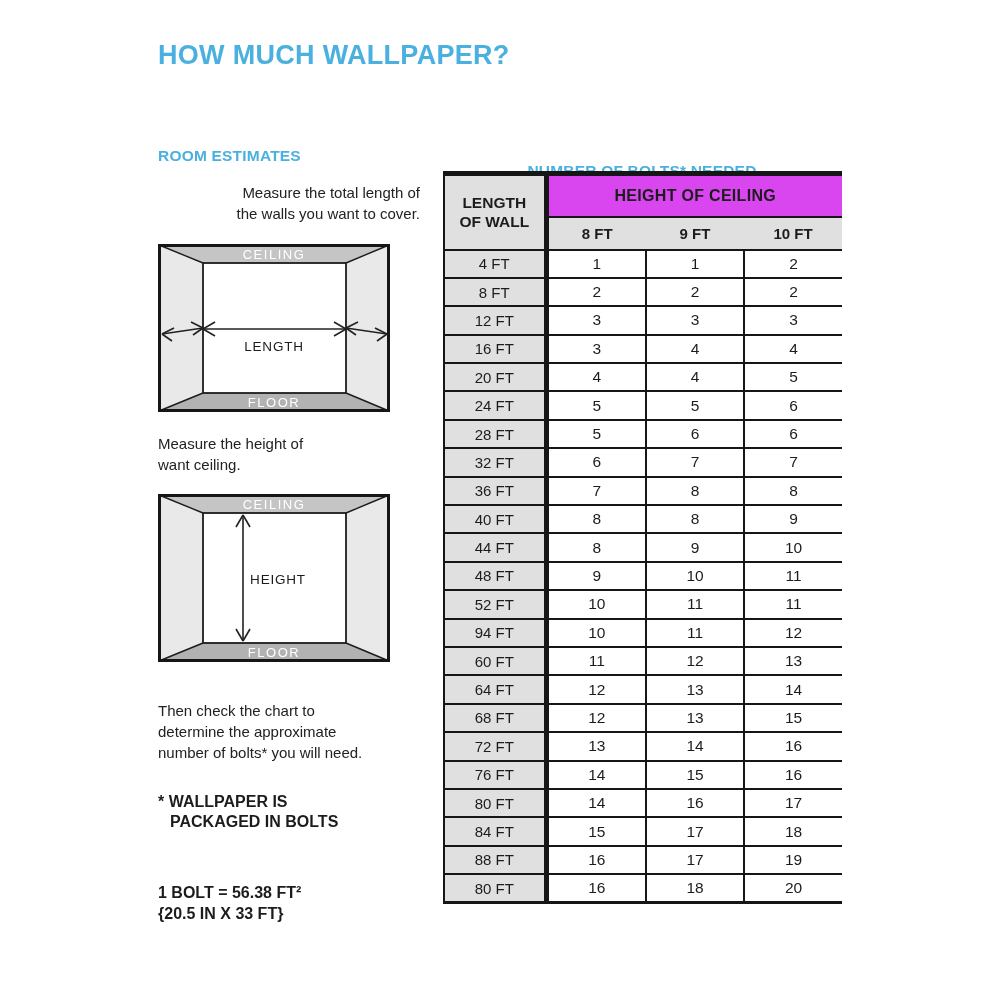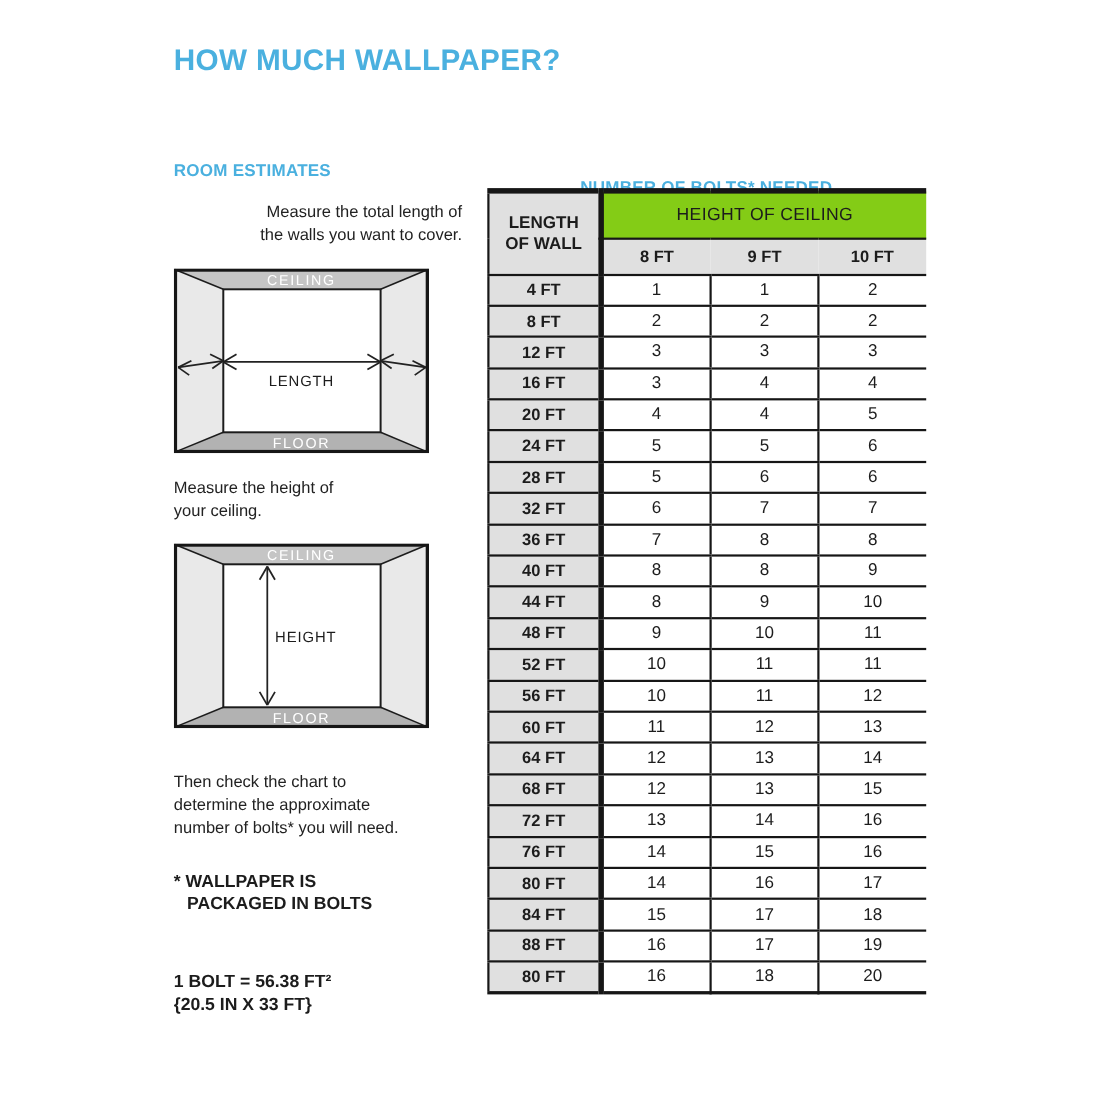--- a/index.html
+++ b/index.html
@@ -85,44 +85,44 @@
   }
   td.corner {
     background: #e0e0e0;
     border-right: 5px solid #161616;
     border-bottom: 2px solid #161616;
     font-weight: bold;
     font-size: 15.5px;
     line-height: 19px;
   }
   th.spanhead {
-    background: #84cc16;
+    background: #d946ef;
     border-bottom: 2px solid #161616;
     height: 43px;
     font-size: 16px;
-    font-weight: normal;
+    font-weight: bold;
     letter-spacing: 0.3px;
   }
   tr.sub th {
     background: #e0e0e0;
     border-bottom: 2px solid #161616;
     height: 33px;
     font-size: 15px;
     font-weight: bold;
   }
   tbody td {
     height: 28.4px;
     border-bottom: 2px solid #161616;
     font-size: 15.5px;
     background: #ffffff;
   }
   tbody td.rowhead {
     background: #e0e0e0;
     border-right: 5px solid #161616;
-    font-weight: bold;
+    font-weight: normal;
     font-size: 15px;
   }
   tbody td.val + td.val { border-left: 2px solid #161616; }
 </style>
 </head>
 <body>
 
 <div class="canvas">
 
   <div class="page-title">HOW MUCH WALLPAPER?</div>
@@ -161,21 +161,21 @@
       <line x1="188" y1="84" x2="200" y2="78"></line>
         <line x1="188" y1="84" x2="198" y2="91"></line>
     </g>
     <rect x="1.5" y="1.5" width="229" height="165" fill="none" stroke="#161616" stroke-width="3"></rect>
     <text x="116" y="15" text-anchor="middle" font-size="13" letter-spacing="1.5" fill="#ffffff">CEILING</text>
     <text x="116" y="163" text-anchor="middle" font-size="13" letter-spacing="1.5" fill="#ffffff">FLOOR</text>
     <text x="116" y="107" text-anchor="middle" font-size="13.5" letter-spacing="0.8" fill="#1c1c1c">LENGTH</text>
   </svg>
 
   <p class="step step2">Measure the height of
-your ceiling.</p>
+want ceiling.</p>
 
   <svg class="diagram diagram2" width="232" height="168" viewBox="0 0 232 168">
     <polygon points="1,1 231,1 188,19 45,19" fill="#c5c5c5"></polygon>
     <polygon points="1,167 45,149 188,149 231,167" fill="#b2b2b2"></polygon>
     <polygon points="1,1 45,19 45,149 1,167" fill="#e9e9e9"></polygon>
     <polygon points="231,1 188,19 188,149 231,167" fill="#e9e9e9"></polygon>
     <g stroke="#1c1c1c" stroke-width="1.4">
       <line x1="1" y1="1" x2="45" y2="19"></line>
       <line x1="231" y1="1" x2="188" y2="19"></line>
       <line x1="1" y1="167" x2="45" y2="149"></line>
@@ -305,21 +305,21 @@
           <td class="val">10</td>
           <td class="val">11</td>
         </tr>
         <tr>
           <td class="rowhead">52 FT</td>
           <td class="val">10</td>
           <td class="val">11</td>
           <td class="val">11</td>
         </tr>
         <tr>
-          <td class="rowhead">56 FT</td>
+          <td class="rowhead">94 FT</td>
           <td class="val">10</td>
           <td class="val">11</td>
           <td class="val">12</td>
         </tr>
         <tr>
           <td class="rowhead">60 FT</td>
           <td class="val">11</td>
           <td class="val">12</td>
           <td class="val">13</td>
         </tr>

